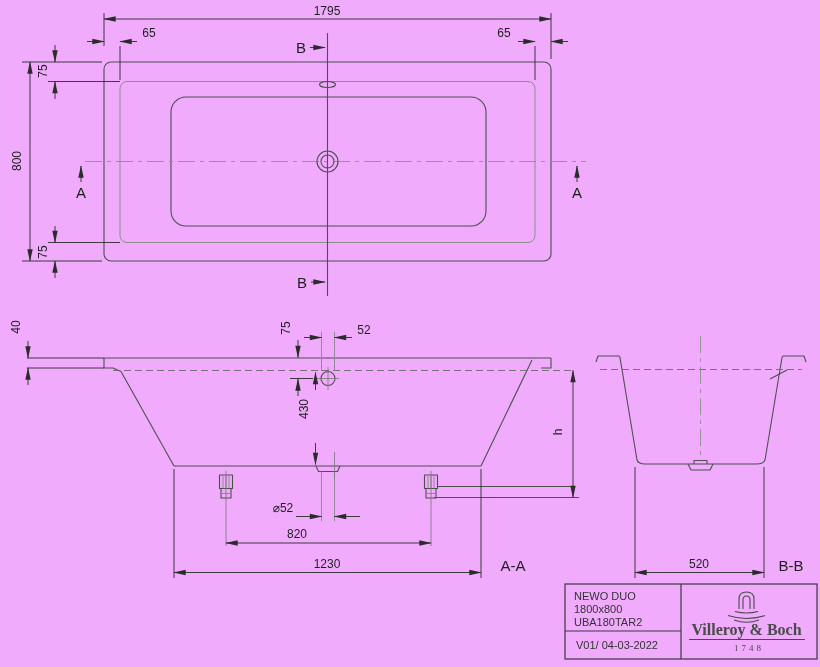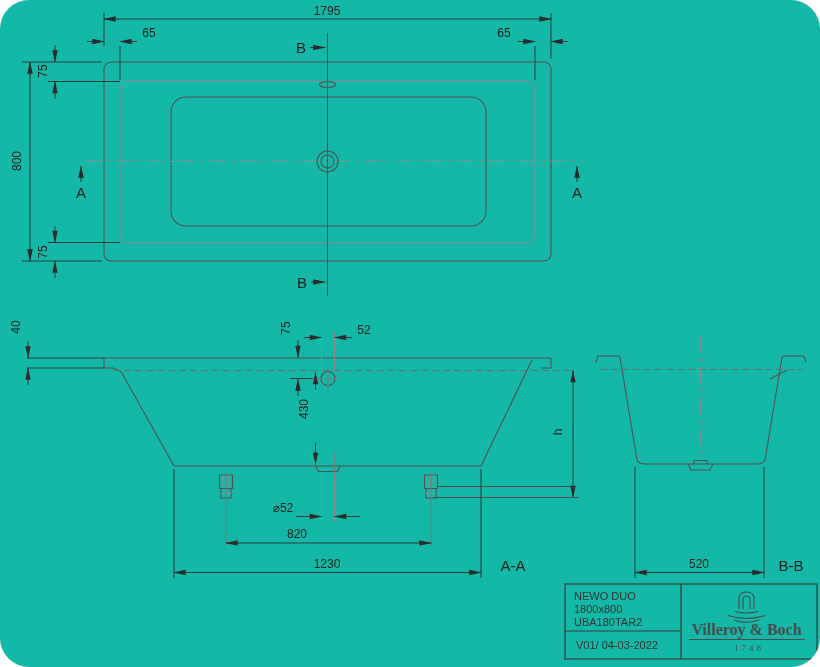--- a/index.html
+++ b/index.html
@@ -1,16 +1,16 @@
 <!DOCTYPE html>
 <html><head>
 <meta charset="utf-8">
 <style>
   html,body{margin:0;padding:0;background:#ffffff;}
-  .canvas{width:820px;height:667px;background:#14b8a6;position:relative;overflow:hidden;border-radius:29px;}
+  .canvas{width:820px;height:667px;background:#f0abfc;position:relative;overflow:hidden;}
   svg{display:block;}
   .obj{stroke:#4f4f4f;stroke-width:1.1;fill:none;stroke-linejoin:round;}
   .obj2{stroke:#8d8d8d;stroke-width:1;fill:none;}
   .cl{stroke:#8d8d8d;stroke-width:0.9;fill:none;stroke-dasharray:17 5 4 5;}
   .hid{stroke:#6a6a6a;stroke-width:0.9;fill:none;stroke-dasharray:7 4;}
   .dim{stroke:#2b2b2b;stroke-width:0.9;fill:none;}
   .thin{stroke:#777;stroke-width:0.8;fill:none;}
   .tbline{stroke:#3a3a3a;stroke-width:1.2;fill:none;}
   text{fill:#1e1e1e;font-family:"Liberation Sans",sans-serif;font-size:12px;}
   .lbl-lg{font-size:15px;}

